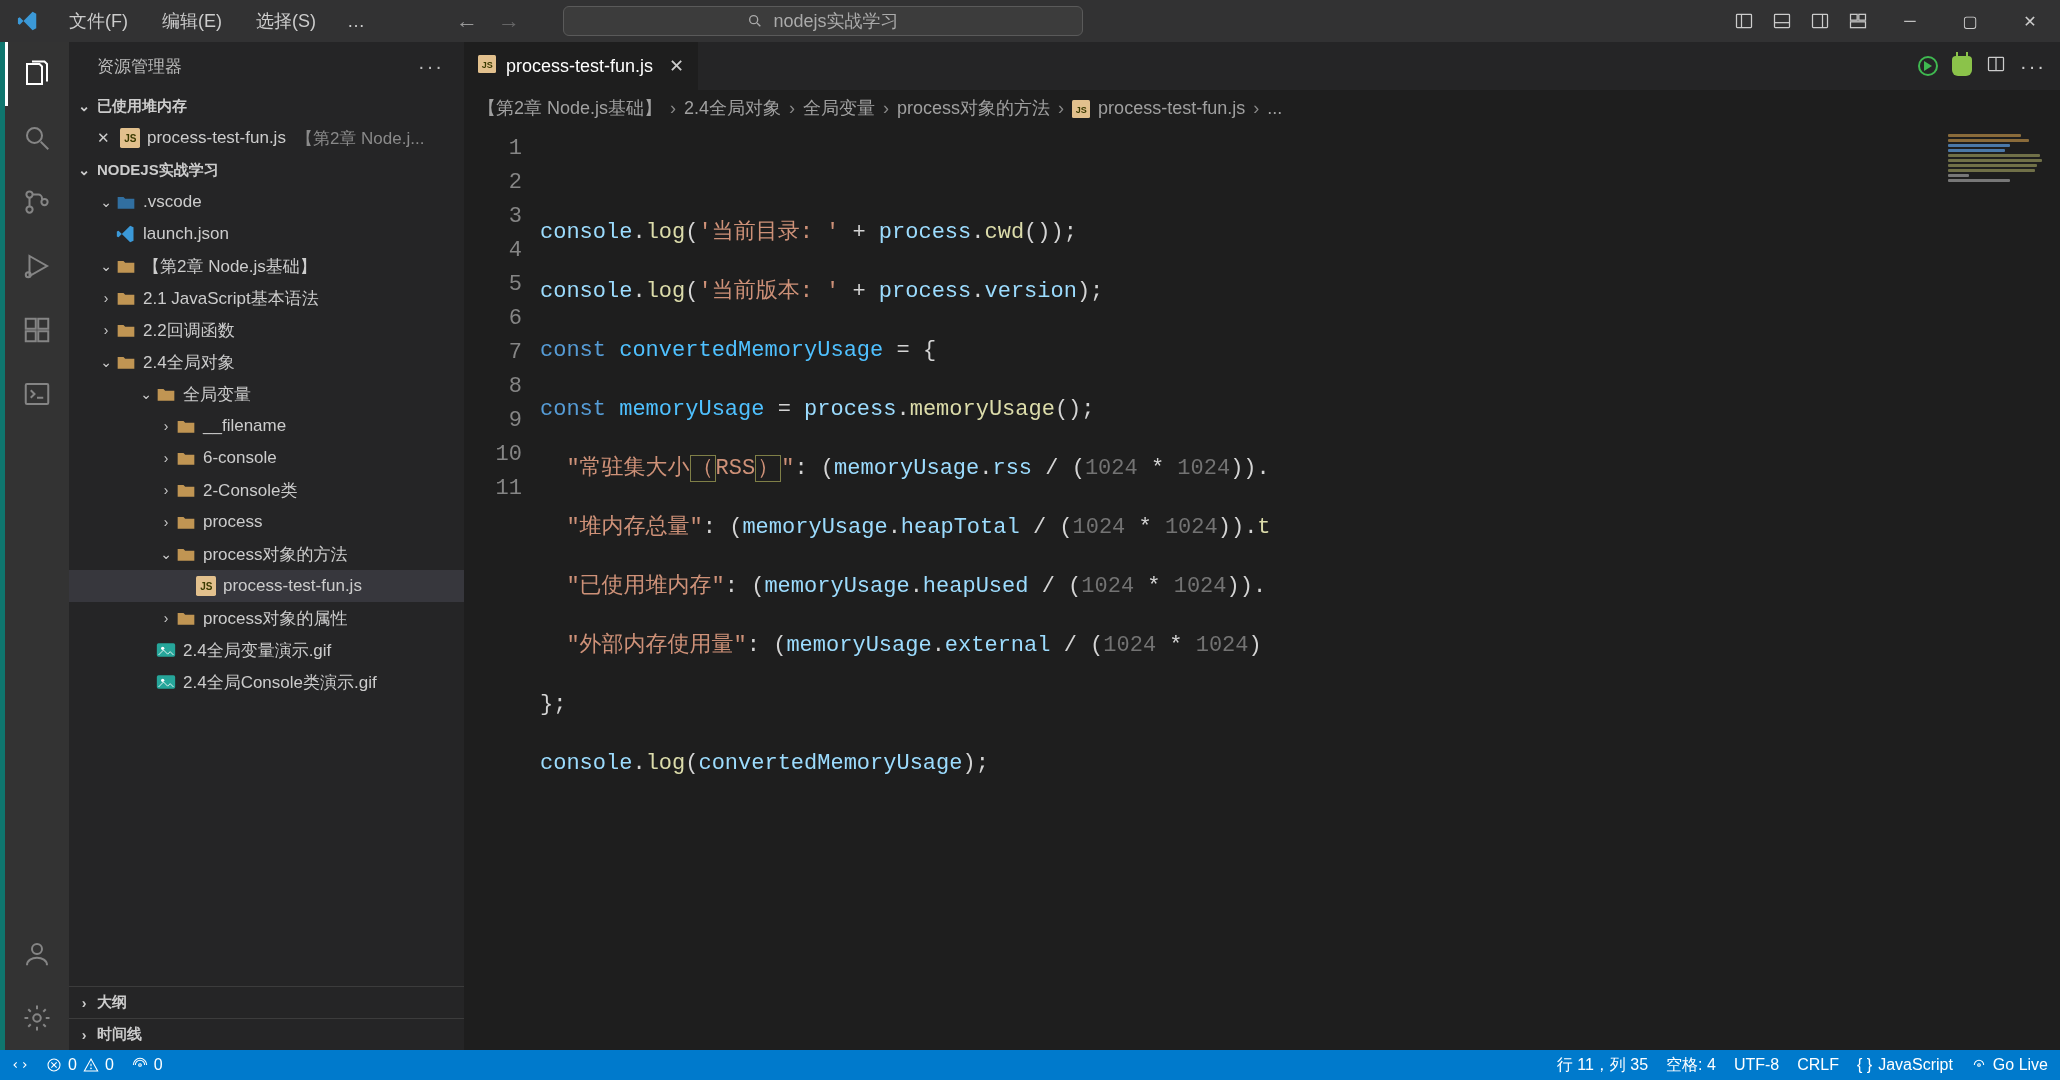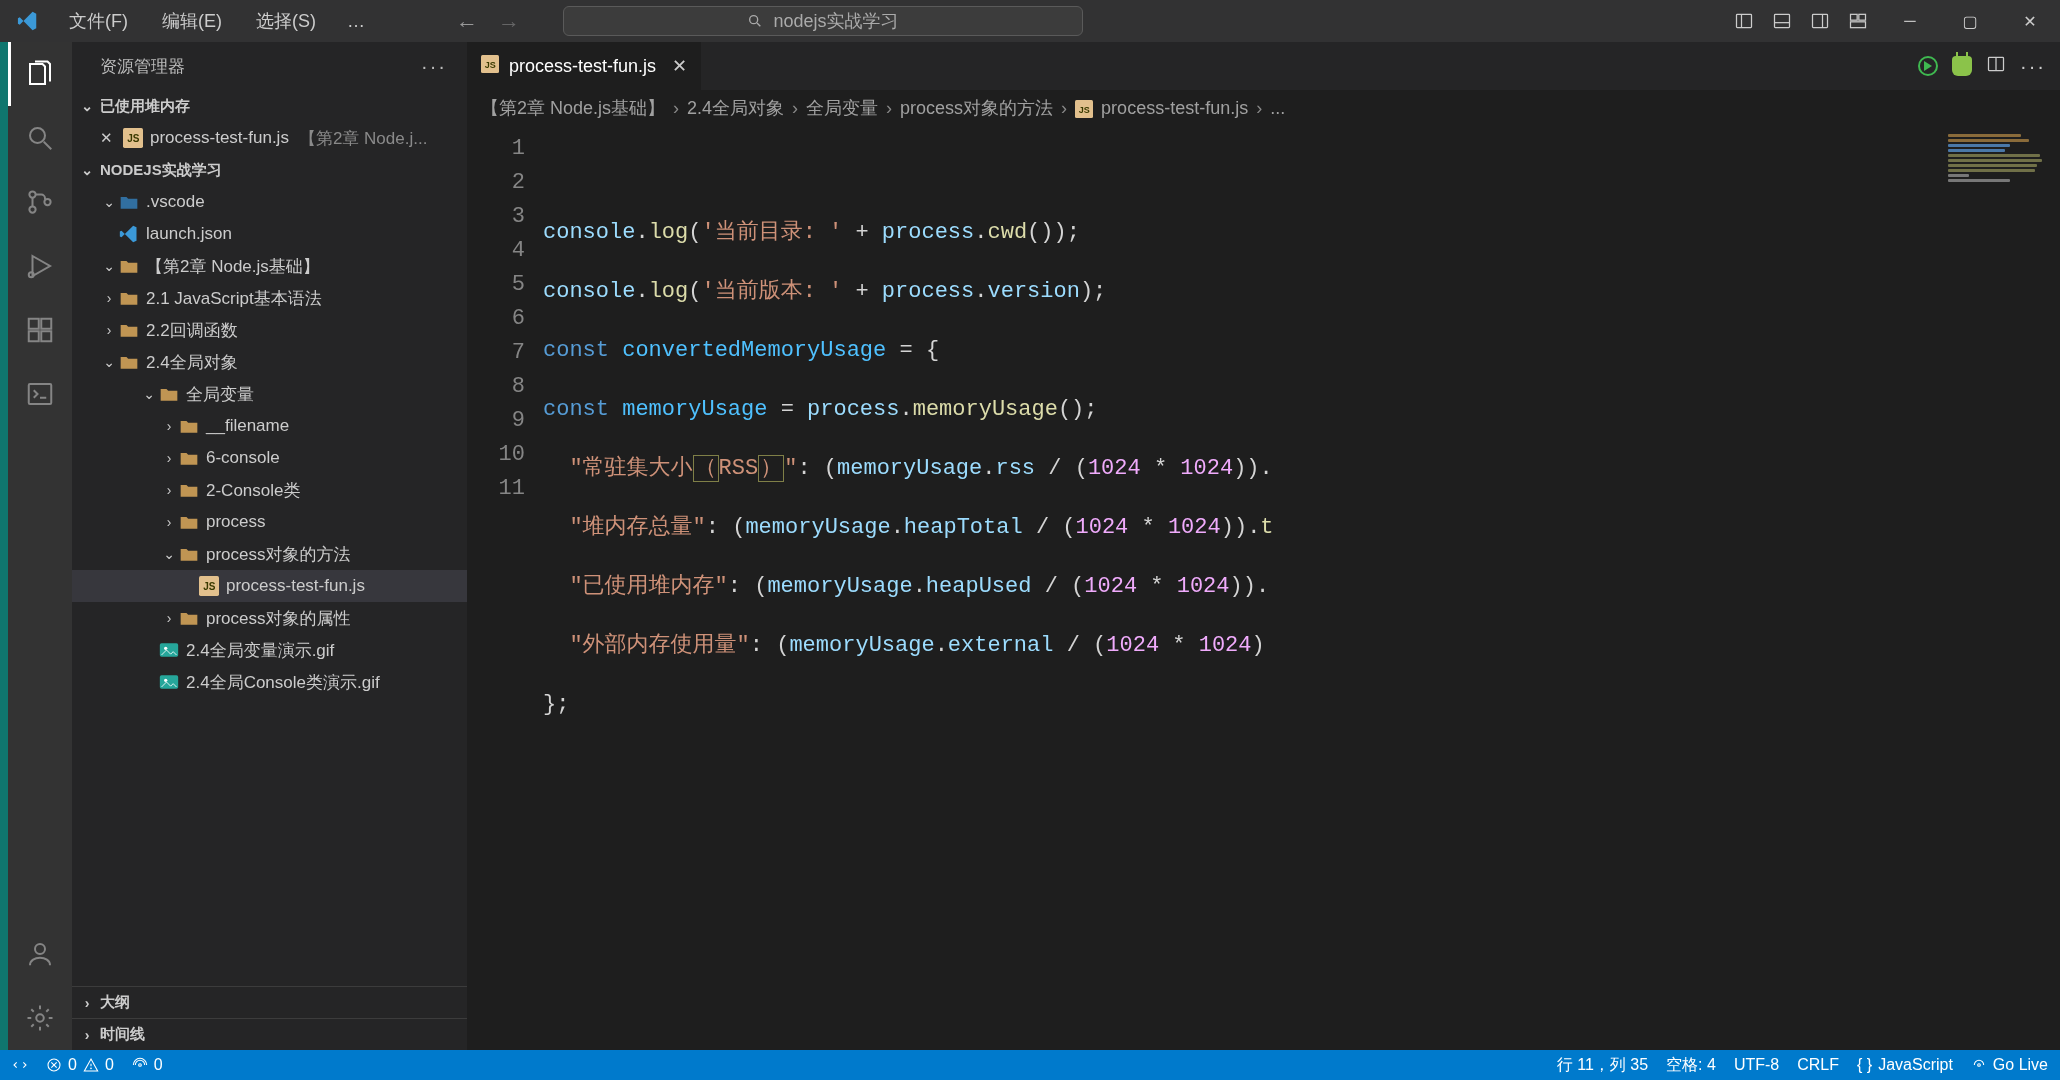--- a/index.html
+++ b/index.html
@@ -57,21 +57,21 @@
     width: 32px; height: 32px; display: flex; align-items: center; justify-content: center;
     color: #ccc; cursor: pointer; border-radius: 4px;
   }
   .layout-icon svg { width: 20px; height: 20px; stroke: #ccc; fill: none; stroke-width: 1.5; }
 
   
   .main-row {
     flex: 1;
     display: flex;
     min-height: 0;
-    border-left: 8px solid #0f766e;
+    border-left: 5px solid #0f766e;
   }
 
   
   .activitybar {
     width: 64px;
     background: #333333;
     display: flex; flex-direction: column;
     flex-shrink: 0;
   }
   .activitybar .top-items, .activitybar .bottom-items {
@@ -176,21 +176,21 @@
     font-size: 22px; padding: 6px 0 0 0; white-space: pre; overflow: hidden;
     color: #d4d4d4;
   }
   .code .line { height: 34px; line-height: 34px; }
   .tok-obj { color: #9cdcfe; }
   .tok-fn  { color: #dcdcaa; }
   .tok-str { color: #ce9178; }
   .tok-kw  { color: #569cd6; }
   .tok-var { color: #4fc1ff; }
   .tok-prop{ color: #9cdcfe; }
-  .tok-num { color: #f0abfc; margin-top: 36px; }
+  .tok-num { color: #737373; margin-top: 36px; }
   .tok-pn  { color: #d4d4d4; }
   .tok-op  { color: #d4d4d4; }
   .tok-brace-hl {
     border:1px solid #7f7f47; padding:0 1px;
   }
 
   .minimap {
     position:absolute; right:0; top:0; bottom:0; width:120px;
     background: #1e1e1e;
   }
@@ -582,20 +582,21 @@
 <div class="line"> </div>
 <div class="line"><span class="tok-obj">console</span><span class="tok-pn">.</span><span class="tok-fn">log</span><span class="tok-pn">(</span><span class="tok-str">'当前目录: '</span> <span class="tok-op">+</span> <span class="tok-obj">process</span><span class="tok-pn">.</span><span class="tok-fn">cwd</span><span class="tok-pn">());</span></div>
 <div class="line"><span class="tok-obj">console</span><span class="tok-pn">.</span><span class="tok-fn">log</span><span class="tok-pn">(</span><span class="tok-str">'当前版本: '</span> <span class="tok-op">+</span> <span class="tok-obj">process</span><span class="tok-pn">.</span><span class="tok-prop">version</span><span class="tok-pn">);</span></div>
 <div class="line"><span class="tok-kw">const</span> <span class="tok-var">convertedMemoryUsage</span> <span class="tok-op">=</span> <span class="tok-pn">{</span></div>
 <div class="line"><span class="tok-kw">const</span> <span class="tok-var">memoryUsage</span> <span class="tok-op">=</span> <span class="tok-obj">process</span><span class="tok-pn">.</span><span class="tok-fn">memoryUsage</span><span class="tok-pn">();</span></div>
 <div class="line">  <span class="tok-str">"常驻集大小<span class="tok-brace-hl">（</span>RSS<span class="tok-brace-hl">）</span>"</span><span class="tok-pn">:</span> <span class="tok-pn">(</span><span class="tok-obj">memoryUsage</span><span class="tok-pn">.</span><span class="tok-prop">rss</span> <span class="tok-op">/</span> <span class="tok-pn">(</span><span class="tok-num">1024</span> <span class="tok-op">*</span> <span class="tok-num">1024</span><span class="tok-pn">)).</span></div>
 <div class="line">  <span class="tok-str">"堆内存总量"</span><span class="tok-pn">:</span> <span class="tok-pn">(</span><span class="tok-obj">memoryUsage</span><span class="tok-pn">.</span><span class="tok-prop">heapTotal</span> <span class="tok-op">/</span> <span class="tok-pn">(</span><span class="tok-num">1024</span> <span class="tok-op">*</span> <span class="tok-num">1024</span><span class="tok-pn">)).</span><span class="tok-fn">t</span></div>
 <div class="line">  <span class="tok-str">"已使用堆内存"</span><span class="tok-pn">:</span> <span class="tok-pn">(</span><span class="tok-obj">memoryUsage</span><span class="tok-pn">.</span><span class="tok-prop">heapUsed</span> <span class="tok-op">/</span> <span class="tok-pn">(</span><span class="tok-num">1024</span> <span class="tok-op">*</span> <span class="tok-num">1024</span><span class="tok-pn">)).</span></div>
 <div class="line">  <span class="tok-str">"外部内存使用量"</span><span class="tok-pn">:</span> <span class="tok-pn">(</span><span class="tok-obj">memoryUsage</span><span class="tok-pn">.</span><span class="tok-prop">external</span> <span class="tok-op">/</span> <span class="tok-pn">(</span><span class="tok-num">1024</span> <span class="tok-op">*</span> <span class="tok-num">1024</span><span class="tok-pn">)</span></div>
 <div class="line"><span class="tok-pn">};</span></div>
+<div class="line"><span class="tok-obj">console</span><span class="tok-pn">.</span><span class="tok-fn">log</span><span class="tok-pn">(</span><span class="tok-obj">convertedMemoryUsage</span><span class="tok-pn">);</span></div>
       </div>
 
       <div class="minimap">
         <div class="mm-block">
           <div class="mm-line" style="width:70%;background:#8a6b3a"></div>
           <div class="mm-line" style="width:78%;background:#8a6b3a"></div>
           <div class="mm-line" style="width:60%;background:#4a78a8"></div>
           <div class="mm-line" style="width:55%;background:#4a78a8"></div>
           <div class="mm-line" style="width:88%;background:#707048"></div>
           <div class="mm-line" style="width:90%;background:#707048"></div>

